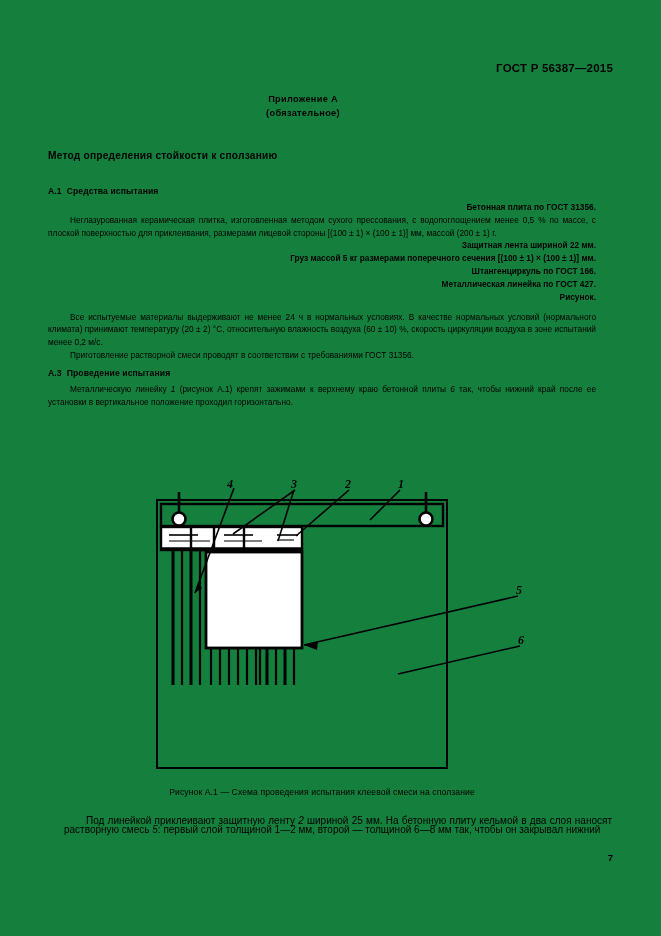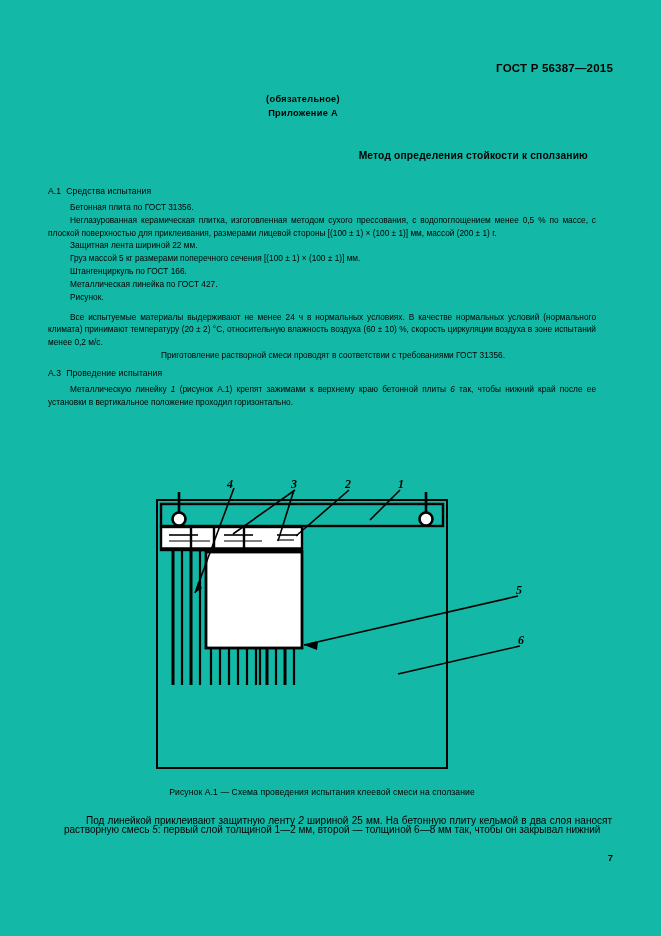--- a/index.html
+++ b/index.html
@@ -8,21 +8,21 @@
     background: #ffffff;
   }
   body {
     font-family: "Liberation Sans", sans-serif;
     color: #000000;
   }
   .page {
     position: relative;
     width: 661px;
     height: 936px;
-    background: #14b8a6;
+    background: #15803d;
     overflow: hidden;
   }
   .sheet {
     position: absolute;
     left: 48px;
     top: 0;
     width: 565px;
     height: 936px;
   }
   .doc-header {
@@ -44,52 +44,53 @@
     font-weight: bold;
     line-height: 14px;
   }
   .annex-block div { letter-spacing: 0.3px; }
 
   .method-title {
     position: absolute;
     left: 0;
     top: 150px;
     width: 540px;
-    text-align: right;
+    text-align: left;
     font-size: 10.2px;
     font-weight: bold;
     letter-spacing: 0.2px;
   }
 
   .body-flow {
     position: absolute;
     left: 0;
     top: 185px;
     width: 548px;
     font-size: 8.3px;
     line-height: 12.85px;
   }
   .sec-head {
-    font-weight: normal;
+    font-weight: bold;
     font-size: 8.6px;
     margin-bottom: 3px;
     letter-spacing: 0.1px;
   }
   .sec-head .num { margin-right: 5px; }
   p.para {
     margin: 0;
     text-indent: 22px;
     text-align: justify;
     text-justify: inter-word;
   }
-  p.para.nojust { text-align: center; }
+  p.para.nojust { text-align: left; }
   p.item {
     margin: 0;
     text-indent: 22px;
-    text-align: left;
+    text-align: right;
+    font-weight: bold;
   }
   .gap { height: 7px; }
   .gap-sm { height: 5px; }
   i.ital { font-style: italic; }
 
   
   .figure-wrap {
     position: absolute;
     left: 0;
     top: 478px;
@@ -134,22 +135,22 @@
 </style>
 </head>
 <body>
 
 <div class="page">
   <div class="sheet">
 
     <div class="doc-header">ГОСТ Р 56387—2015</div>
 
     <div class="annex-block">
+      <div>Приложение А</div>
       <div>(обязательное)</div>
-      <div>Приложение А</div>
     </div>
 
     <div class="method-title">Метод определения стойкости к сползанию</div>
 
     <div class="body-flow">
 
       <div class="sec-head">
         <span class="num">А.1</span><span>Средства испытания</span>
       </div>
 

